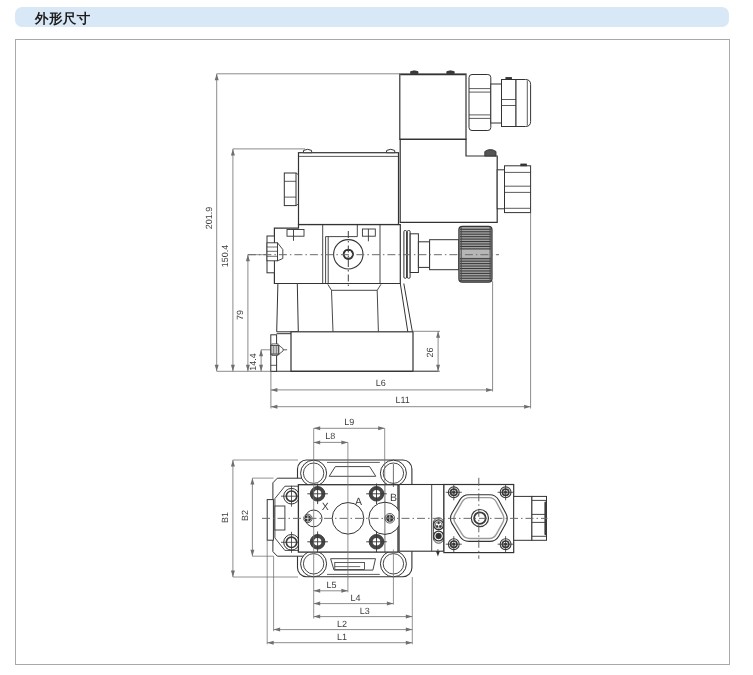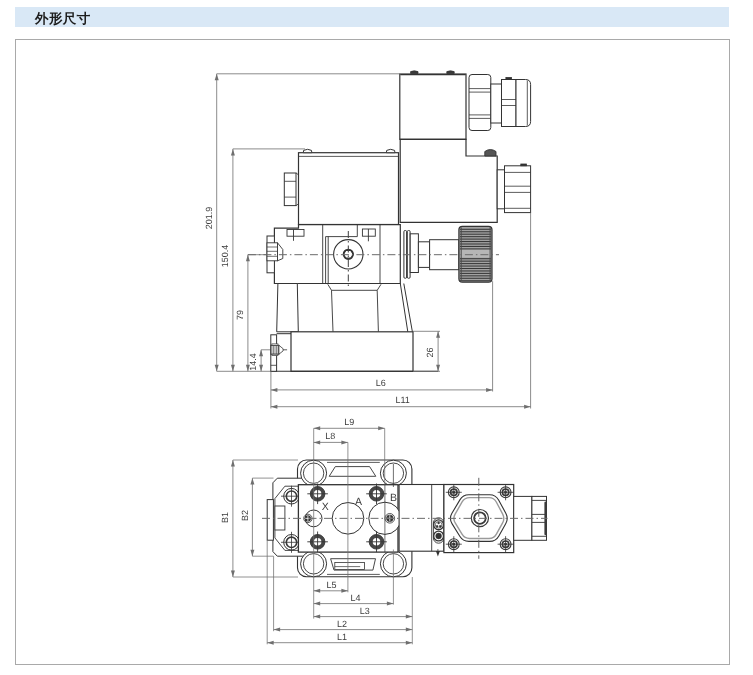--- a/index.html
+++ b/index.html
@@ -1,17 +1,17 @@
 <!DOCTYPE html>
 <html><head>
 <meta charset="utf-8">
 <style>
 html,body{margin:0;padding:0;background:#fff;width:753px;height:675px;overflow:hidden;}
 *{box-sizing:border-box;}
-#hdr{position:absolute;left:15px;top:7px;width:714px;height:20px;background:#d9e8f6;transform:translateZ(0);will-change:transform;}
+#hdr{position:absolute;left:15px;top:7px;width:714px;height:20px;background:#d9e8f6;transform:translateZ(0);will-change:transform;border-radius:7px;}
 #hdr span{font-family:"Liberation Sans",sans-serif;font-size:13.5px;font-weight:bold;color:#1c1c1c;position:absolute;left:20px;top:3px;letter-spacing:0.4px;transform:rotate(0.02deg);}
 #box{position:absolute;left:14.5px;top:39px;width:715px;height:626px;border:1px solid #a9a9a9;background:#fff;}
 #dw{position:absolute;left:0;top:0;transform:translateZ(0);will-change:transform;}
 text{font-family:"Liberation Sans",sans-serif;text-rendering:geometricPrecision;-webkit-font-smoothing:antialiased;}
 </style>
 </head>
 <body>
 <div id="hdr">
     <span>外形尺寸</span>
   </div>

